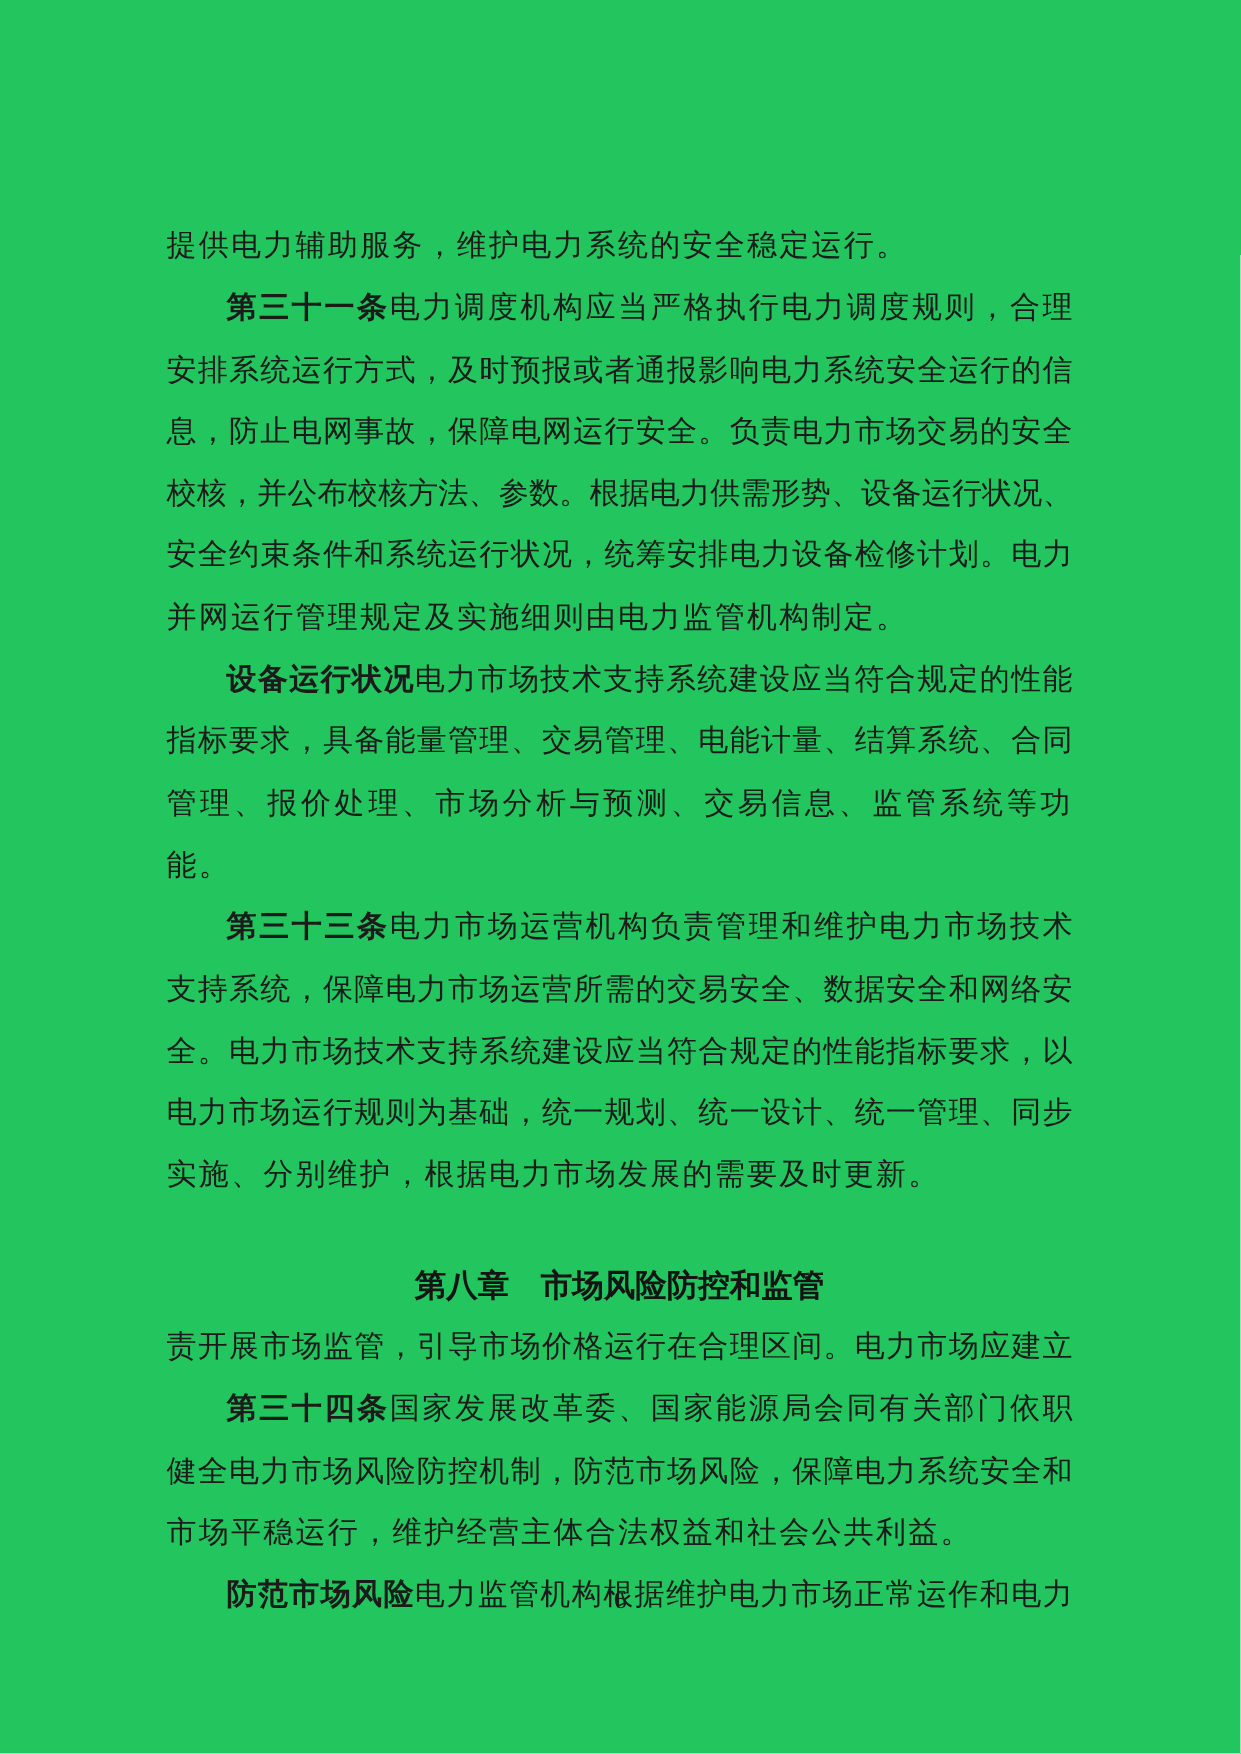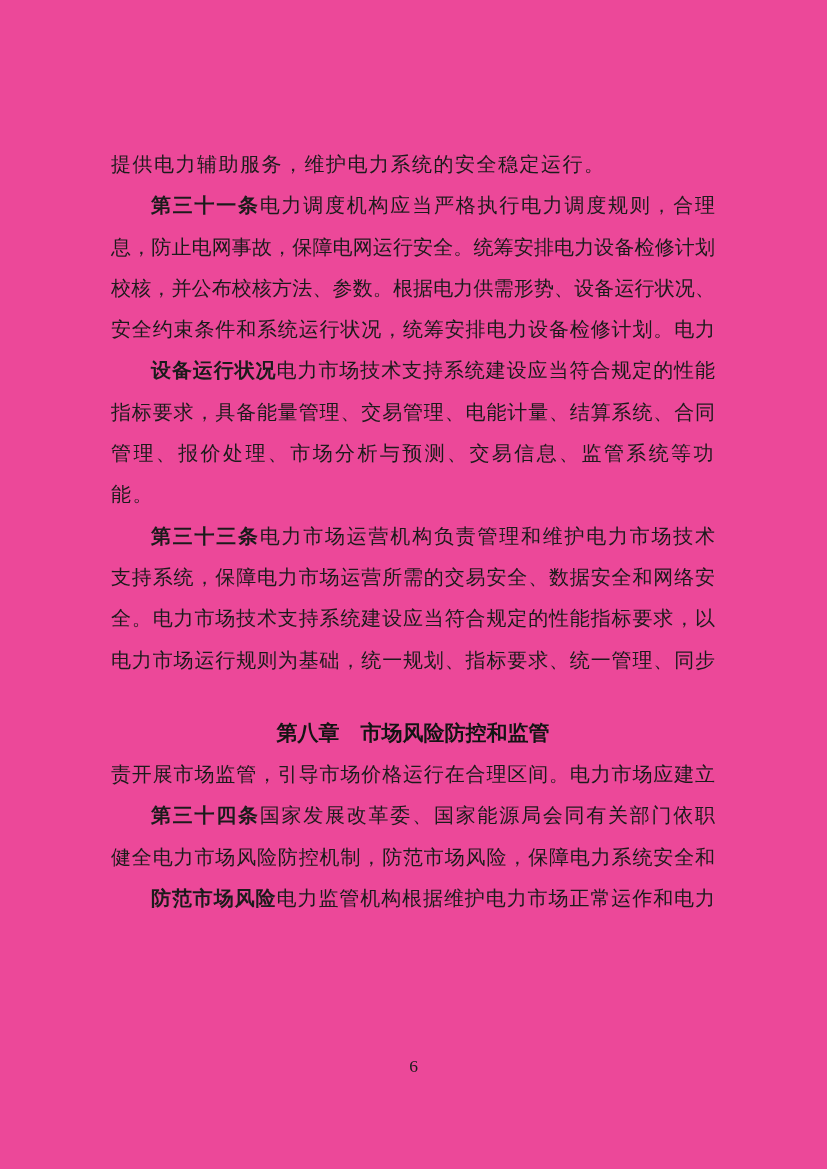--- a/index.html
+++ b/index.html
@@ -4,21 +4,21 @@
 <style>
   html, body {
     margin: 0;
     padding: 0;
     background: #ffffff;
   }
   .page {
     position: relative;
     width: 827px;
     height: 1169px;
-    background: #ec4899;
+    background: #22c55e;
     overflow: hidden;
     font-family: "Liberation Serif", "DejaVu Serif", serif;
     color: #1b1b1b;
     text-decoration: underline;
   }
   .doc-body {
     position: absolute;
     left: 111px;
     top: 144px;
     width: 604px;
@@ -69,44 +69,48 @@
 
 <div class="page">
   <div class="doc-body">
 
     <div class="para">
       <div class="ln ln-last">提供电力辅助服务，维护电力系统的安全稳定运行。</div>
     </div>
 
     <div class="para">
       <div class="ln indent"><span class="term">第三十一条</span><span>电力调度机构应当严格执行电力调度规则，合理</span></div>
-      <div class="ln">息，防止电网事故，保障电网运行安全。统筹安排电力设备检修计划</div>
+      <div class="ln">安排系统运行方式，及时预报或者通报影响电力系统安全运行的信</div>
+      <div class="ln">息，防止电网事故，保障电网运行安全。负责电力市场交易的安全</div>
       <div class="ln">校核，并公布校核方法、参数。根据电力供需形势、设备运行状况、</div>
       <div class="ln">安全约束条件和系统运行状况，统筹安排电力设备检修计划。电力</div>
+      <div class="ln ln-last">并网运行管理规定及实施细则由电力监管机构制定。</div>
     </div>
 
     <div class="para">
       <div class="ln indent"><span class="term">设备运行状况</span><span>电力市场技术支持系统建设应当符合规定的性能</span></div>
       <div class="ln">指标要求，具备能量管理、交易管理、电能计量、结算系统、合同</div>
       <div class="ln ln-last">管理、报价处理、市场分析与预测、交易信息、监管系统等功能。</div>
     </div>
 
     <div class="para">
       <div class="ln indent"><span class="term">第三十三条</span><span>电力市场运营机构负责管理和维护电力市场技术</span></div>
       <div class="ln">支持系统，保障电力市场运营所需的交易安全、数据安全和网络安</div>
       <div class="ln">全。电力市场技术支持系统建设应当符合规定的性能指标要求，以</div>
-      <div class="ln">电力市场运行规则为基础，统一规划、指标要求、统一管理、同步</div>
+      <div class="ln">电力市场运行规则为基础，统一规划、统一设计、统一管理、同步</div>
+      <div class="ln ln-last">实施、分别维护，根据电力市场发展的需要及时更新。</div>
     </div>
 
     <div class="chapter-heading">第八章　市场风险防控和监管</div>
 
     <div class="para">
       <div class="ln">责开展市场监管，引导市场价格运行在合理区间。电力市场应建立</div>
       <div class="ln indent"><span class="term">第三十四条</span><span>国家发展改革委、国家能源局会同有关部门依职</span></div>
       <div class="ln">健全电力市场风险防控机制，防范市场风险，保障电力系统安全和</div>
+      <div class="ln ln-last">市场平稳运行，维护经营主体合法权益和社会公共利益。</div>
     </div>
 
     <div class="para">
       <div class="ln indent"><span class="term">防范市场风险</span><span>电力监管机构根据维护电力市场正常运作和电力</span></div>
     </div>
 
   </div>
 
   <div class="page-number">6</div>
 </div>

